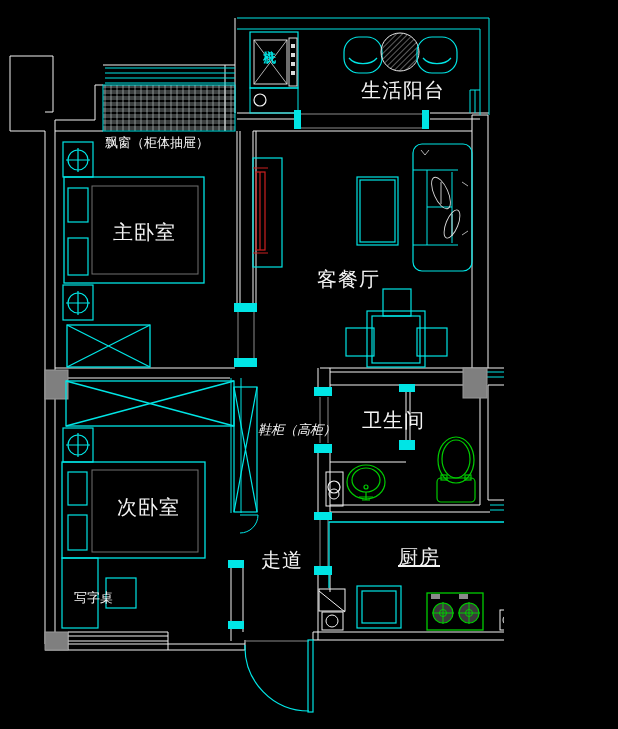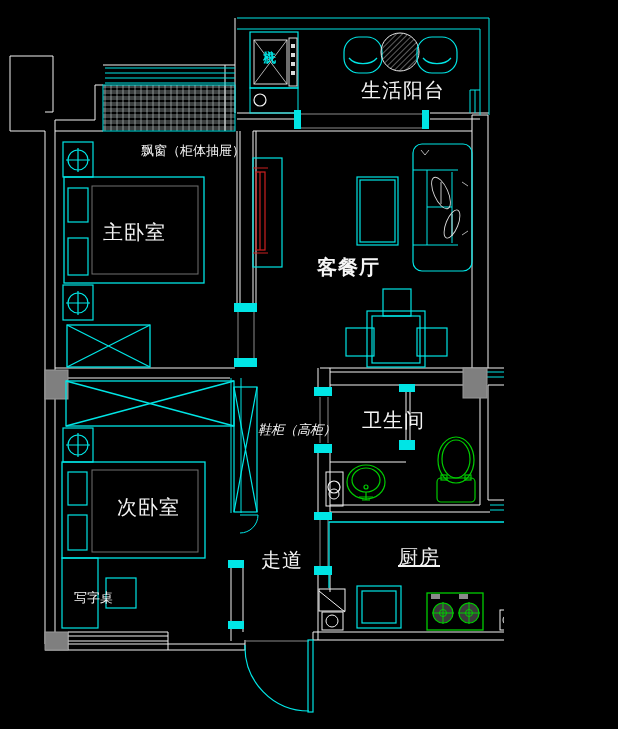--- a/index.html
+++ b/index.html
@@ -291,25 +291,25 @@
     <circle cx="443" cy="613" r="10" fill="#3a3a3a" stroke="#00cc00" stroke-width="1.2"></circle>
     <circle cx="443" cy="613" r="3.5" fill="none" stroke="#00cc00" stroke-width="1"></circle>
     <path d="M432,613 H454 M443,602 V624" stroke="#00cc00" stroke-width="1"></path>
     <circle cx="469" cy="613" r="10" fill="#3a3a3a" stroke="#00cc00" stroke-width="1.2"></circle>
     <circle cx="469" cy="613" r="3.5" fill="none" stroke="#00cc00" stroke-width="1"></circle>
     <path d="M458,613 H480 M469,602 V624" stroke="#00cc00" stroke-width="1"></path>
   </g>
 </svg>
 
 <div class="label room-label" style="left:361px;top:79px;">生活阳台</div>
-<div class="label room-label" style="left:103px;top:221px;">主卧室</div>
-<div class="label room-label" style="left:317px;top:256px;font-weight:bold;">客餐厅</div>
+<div class="label room-label" style="left:113px;top:221px;">主卧室</div>
+<div class="label room-label" style="left:317px;top:268px;">客餐厅</div>
 <div class="label room-label" style="left:362px;top:409px;">卫生间</div>
 <div class="label room-label" style="left:117px;top:496px;">次卧室</div>
 <div class="label room-label" style="left:261px;top:549px;">走道</div>
 <div class="label room-label" style="left:398px;top:546px;text-decoration:underline;">厨房</div>
 
-<div class="label small-label" style="left:105px;top:144px;margin-left:36px;">飘窗（柜体抽屉）</div>
+<div class="label small-label" style="left:105px;top:136px;">飘窗（柜体抽屉）</div>
 <div class="label small-label" style="left:258px;top:423px;font-style:italic;">鞋柜（高柜）</div>
 <div class="label small-label" style="left:74px;top:591px;text-align:center;">写字桌</div>
 <div class="label vtext" style="left:263px;top:40px;height:46px;">洗衣机</div>
 
 </div>
 
 </body></html>

